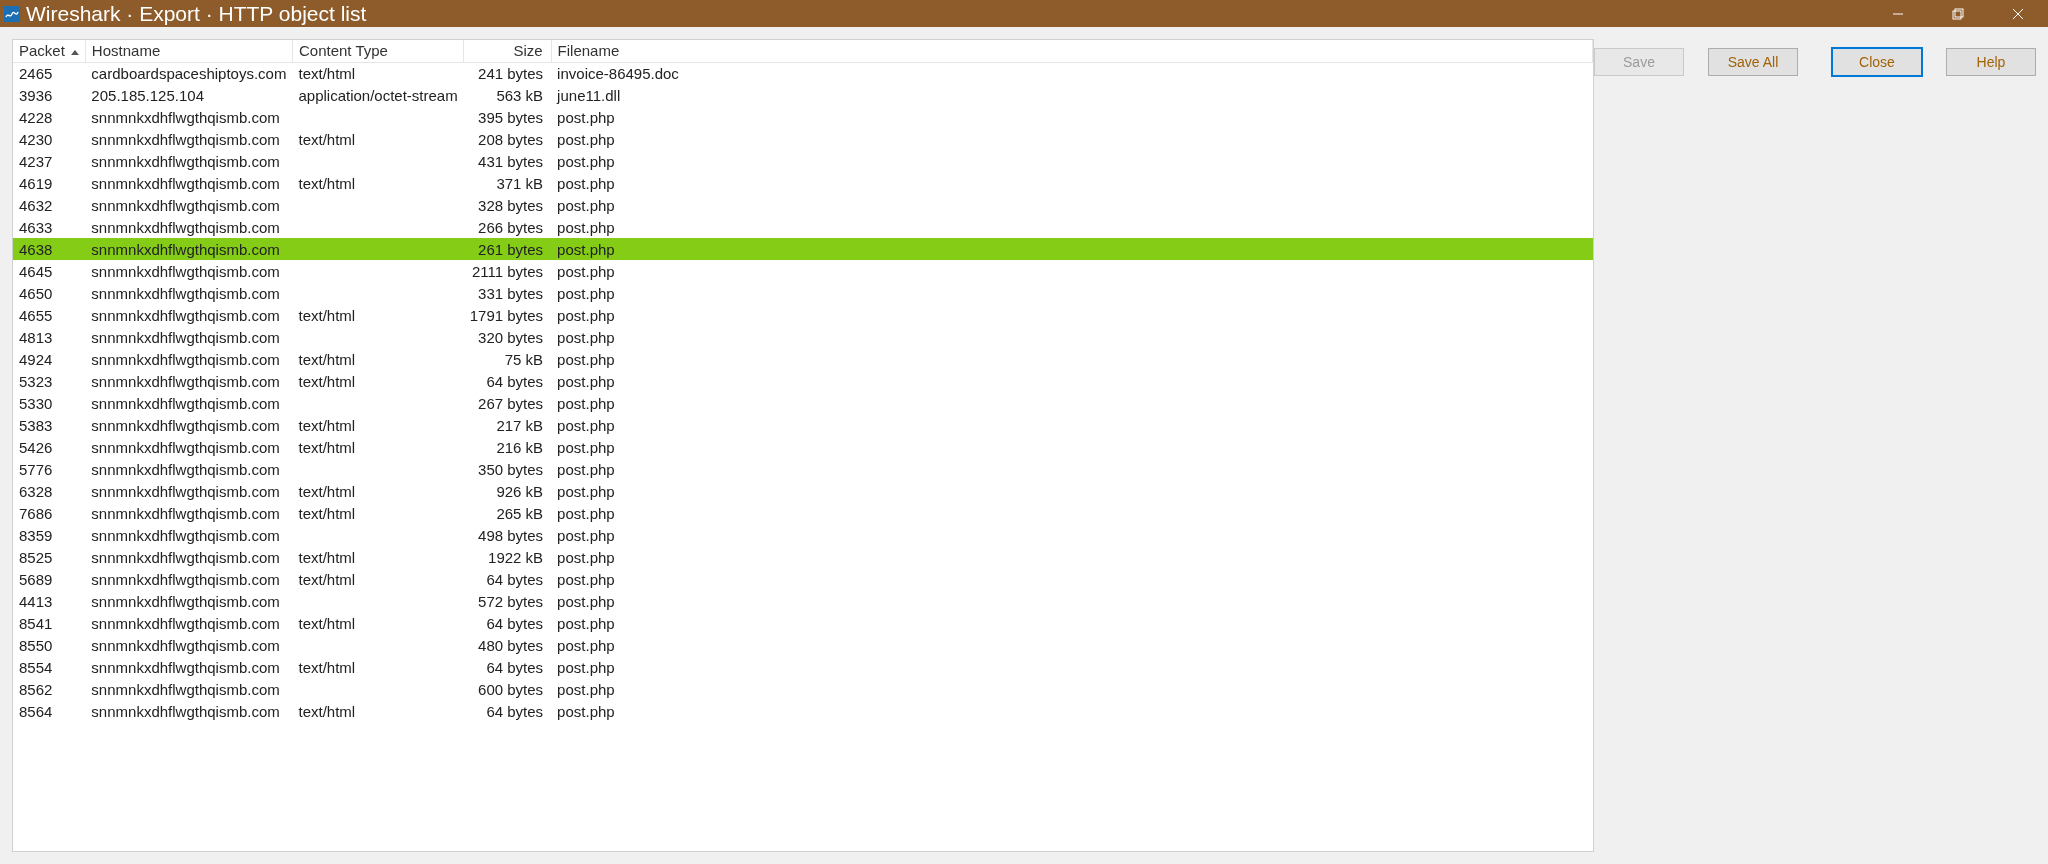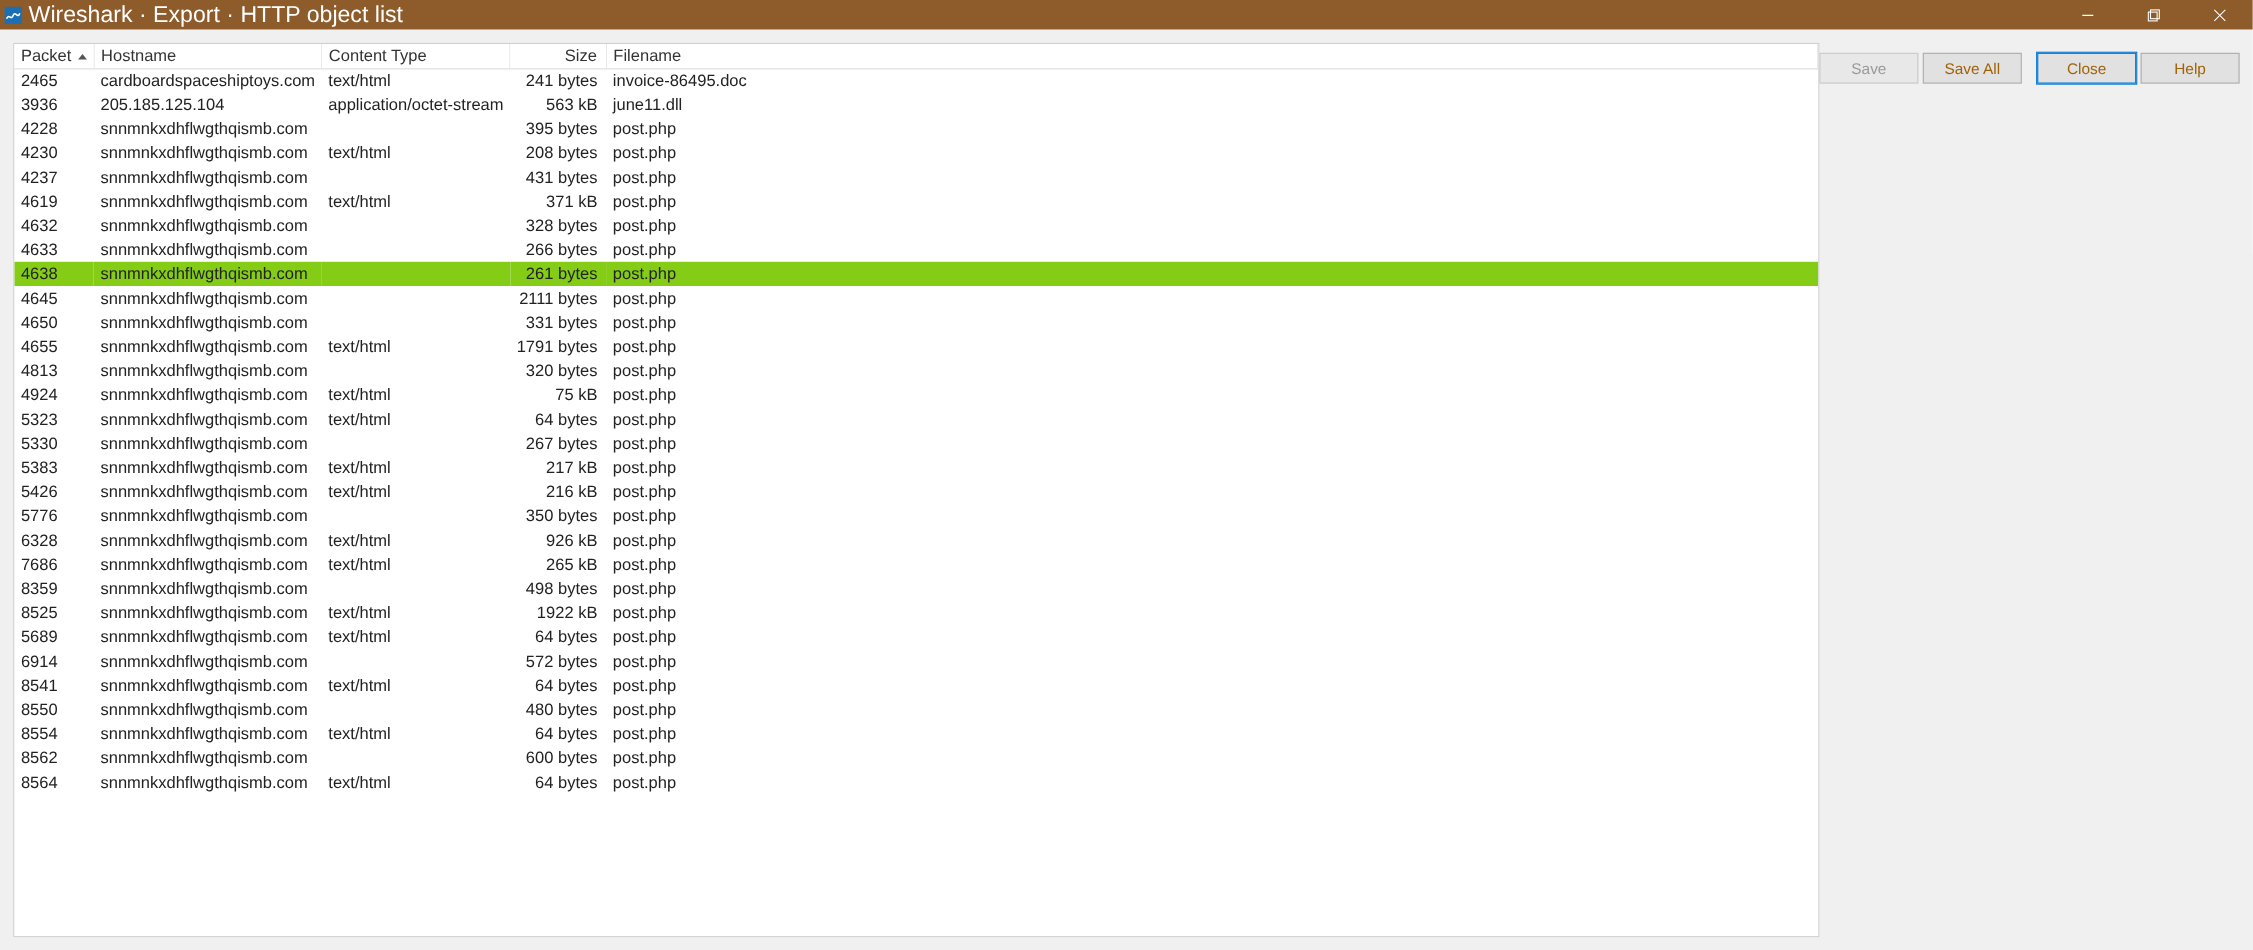--- a/index.html
+++ b/index.html
@@ -90,21 +90,21 @@
   th.col-packet, td.col-packet { width: 52px; }
   th.col-host,   td.col-host   { width: 198px; }
   th.col-ctype,  td.col-ctype  { width: 170px; }
   th.col-size,   td.col-size   { width: 80px; text-align: right; padding-right:8px;}
   th.col-fname,  td.col-fname  { }
   .button-row {
     height: 38px;
     display: flex;
     justify-content: flex-end;
     align-items: center;
-    gap: 4px;
+    gap: 24px;
     padding-top: 8px;
   }
   .btn {
     min-width: 90px;
     height: 28px;
     background: #e1e1e1;
     border: 1px solid #adadad;
     font-size: 14px;
     color: #a16207;
     cursor: pointer;
@@ -328,21 +328,21 @@
             <td class="col-fname">post.php</td>
           </tr>
           <tr>
             <td class="col-packet">5689</td>
             <td class="col-host">snnmnkxdhflwgthqismb.com</td>
             <td class="col-ctype">text/html</td>
             <td class="col-size">64 bytes</td>
             <td class="col-fname">post.php</td>
           </tr>
           <tr>
-            <td class="col-packet">6914</td>
+            <td class="col-packet">4413</td>
             <td class="col-host">snnmnkxdhflwgthqismb.com</td>
             <td class="col-ctype"></td>
             <td class="col-size">572 bytes</td>
             <td class="col-fname">post.php</td>
           </tr>
           <tr>
             <td class="col-packet">8541</td>
             <td class="col-host">snnmnkxdhflwgthqismb.com</td>
             <td class="col-ctype">text/html</td>
             <td class="col-size">64 bytes</td>

